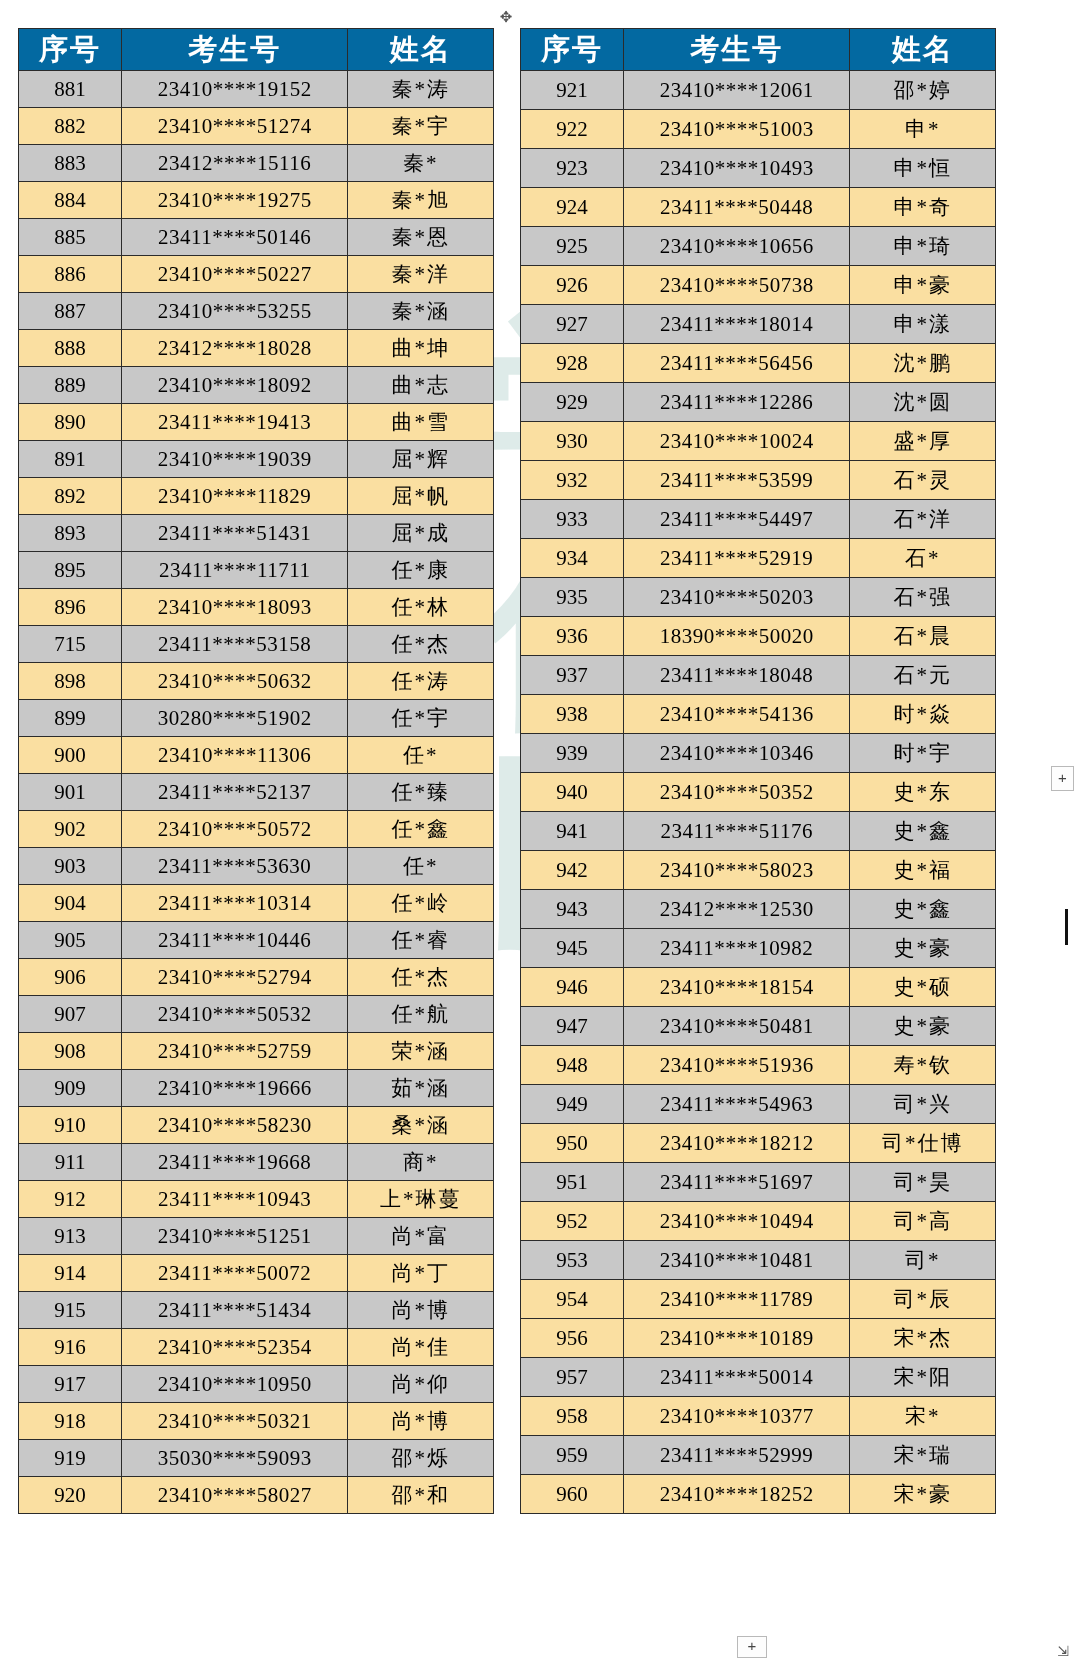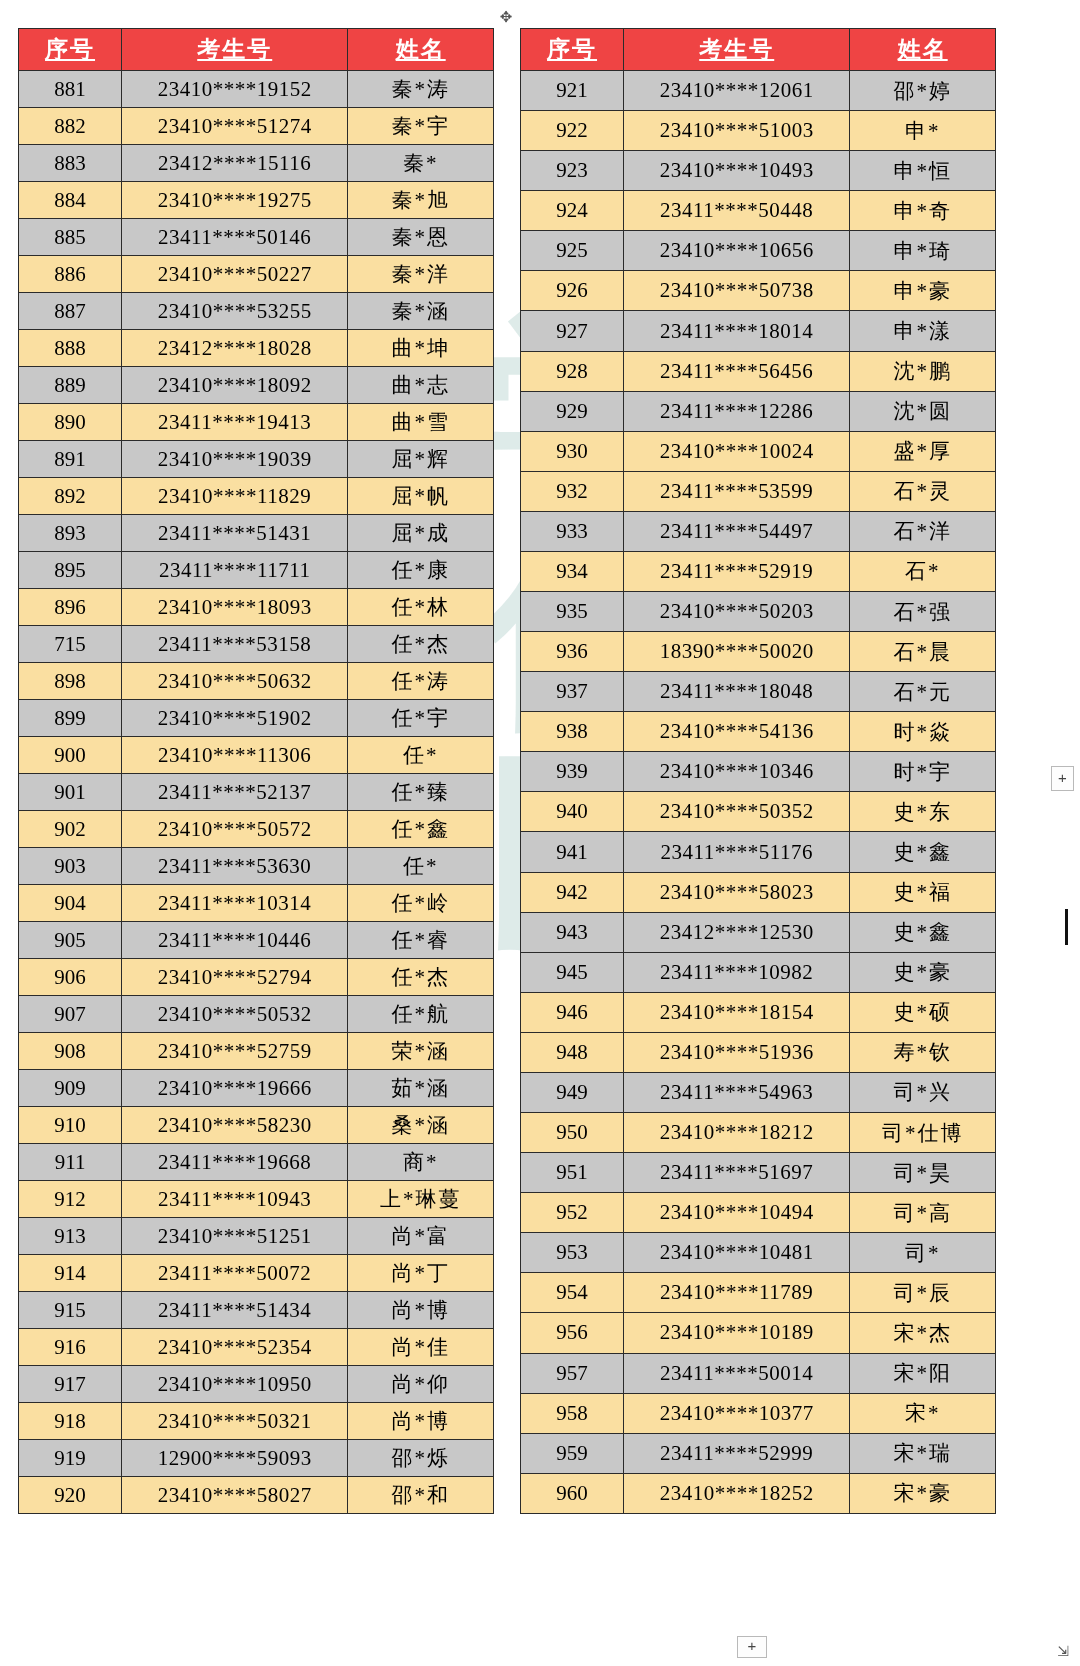--- a/index.html
+++ b/index.html
@@ -47,27 +47,26 @@
   }
   th, td {
     border: 1px solid #2b2b2b;
     text-align: center;
     font-size: 21px;
     height: 36px;
     padding: 0;
     white-space: nowrap;
   }
   thead th {
-    background: #ef4444;
+    background: #0369a1;
     color: #ffffff;
     font-weight: bold;
-    font-size: 23px;
+    font-size: 29px;
     height: 41px;
     letter-spacing: 2px;
-    text-decoration: underline;
   }
   tbody tr.odd td { background: #c8c8c8; }
   tbody tr.even td { background: #fadfa1; }
   td.col-idx { width: 96px; }
   td.col-id  { width: 212px; letter-spacing: .5px; }
   td.col-name{ width: 136px; letter-spacing: 2px; }
   th.col-idx { width: 96px; }
   th.col-id  { width: 212px; }
   th.col-name{ width: 136px; }
 
@@ -256,21 +255,21 @@
           <td class="col-id">23411****53158</td>
           <td class="col-name">任*杰</td>
         </tr>
         <tr class="even">
           <td class="col-idx">898</td>
           <td class="col-id">23410****50632</td>
           <td class="col-name">任*涛</td>
         </tr>
         <tr class="odd">
           <td class="col-idx">899</td>
-          <td class="col-id">23410****51902</td>
+          <td class="col-id">30280****51902</td>
           <td class="col-name">任*宇</td>
         </tr>
         <tr class="even">
           <td class="col-idx">900</td>
           <td class="col-id">23410****11306</td>
           <td class="col-name">任*</td>
         </tr>
         <tr class="odd">
           <td class="col-idx">901</td>
           <td class="col-id">23411****52137</td>
@@ -356,21 +355,21 @@
           <td class="col-id">23410****10950</td>
           <td class="col-name">尚*仰</td>
         </tr>
         <tr class="even">
           <td class="col-idx">918</td>
           <td class="col-id">23410****50321</td>
           <td class="col-name">尚*博</td>
         </tr>
         <tr class="odd">
           <td class="col-idx">919</td>
-          <td class="col-id">12900****59093</td>
+          <td class="col-id">35030****59093</td>
           <td class="col-name">邵*烁</td>
         </tr>
         <tr class="even">
           <td class="col-idx">920</td>
           <td class="col-id">23410****58027</td>
           <td class="col-name">邵*和</td>
         </tr>
       </tbody>
   </table>
 
@@ -496,20 +495,25 @@
         <tr class="odd">
           <td class="col-idx">945</td>
           <td class="col-id">23411****10982</td>
           <td class="col-name">史*豪</td>
         </tr>
         <tr class="even">
           <td class="col-idx">946</td>
           <td class="col-id">23410****18154</td>
           <td class="col-name">史*硕</td>
         </tr>
+        <tr class="odd">
+          <td class="col-idx">947</td>
+          <td class="col-id">23410****50481</td>
+          <td class="col-name">史*豪</td>
+        </tr>
         <tr class="even">
           <td class="col-idx">948</td>
           <td class="col-id">23410****51936</td>
           <td class="col-name">寿*钦</td>
         </tr>
         <tr class="odd">
           <td class="col-idx">949</td>
           <td class="col-id">23411****54963</td>
           <td class="col-name">司*兴</td>
         </tr>

